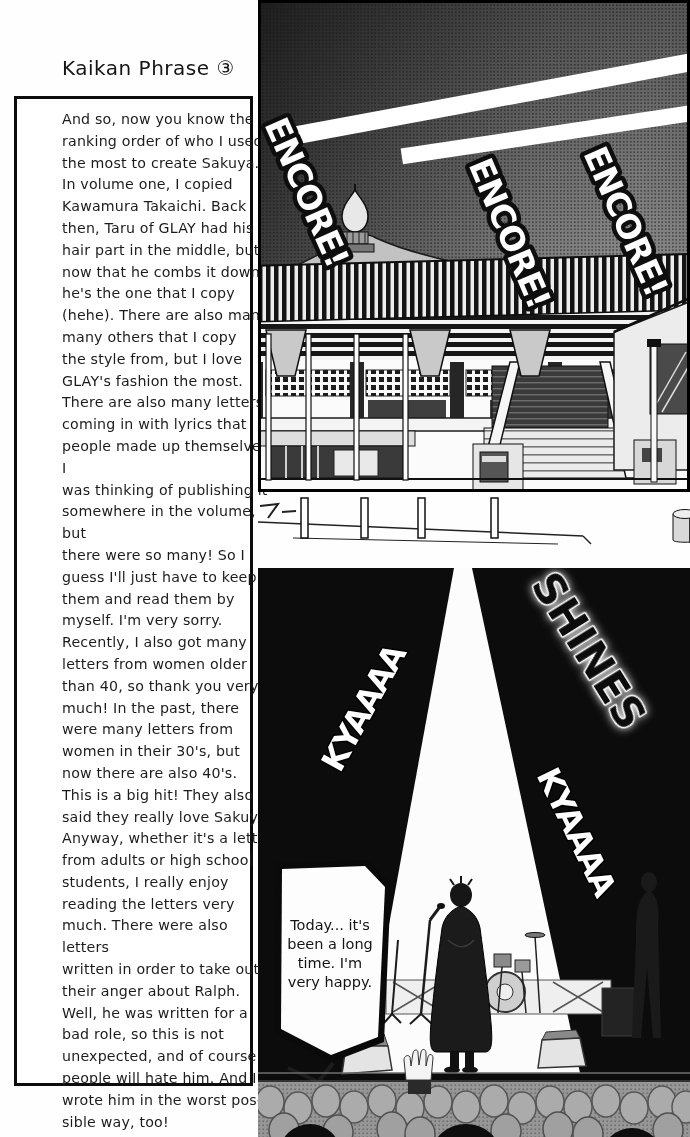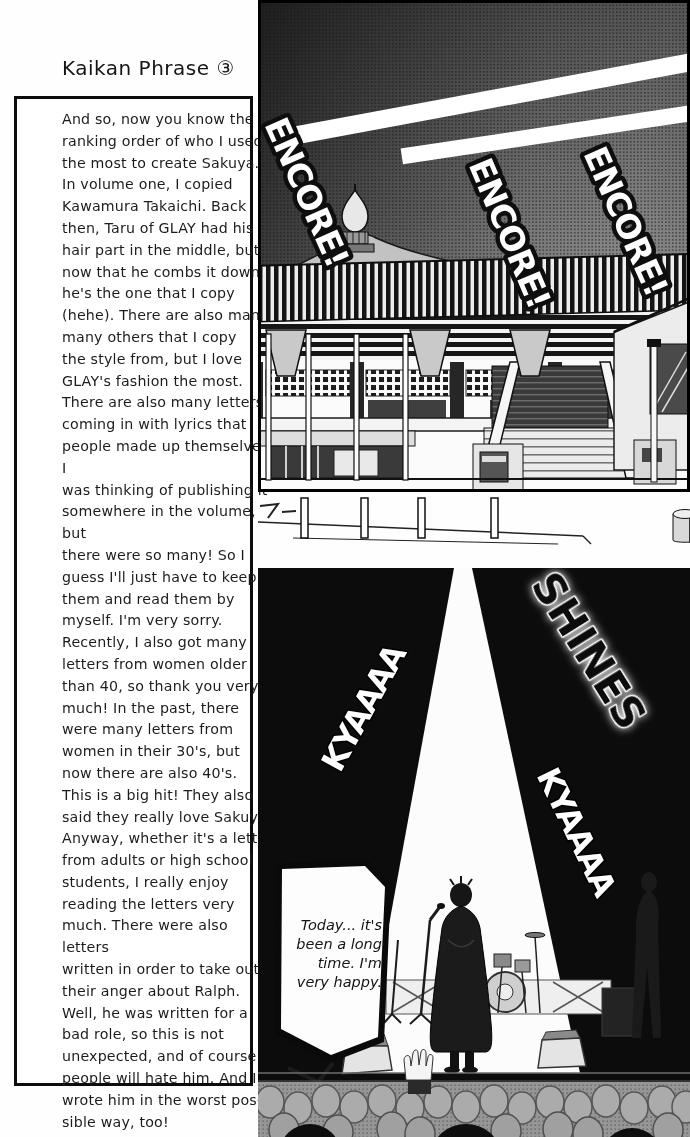--- a/index.html
+++ b/index.html
@@ -35,22 +35,22 @@
   
   #bottom-panel{position:absolute;left:258px;top:568px;width:432px;height:569px;background:#0c0c0c;overflow:hidden;}
   #spot-cone{position:absolute;inset:0;background:#fcfcfc;
              clip-path:polygon(196px 0,214px 0,322px 505px,104px 505px);}
   #scene{position:absolute;left:0;top:0;}
   #speech-bubble{position:absolute;left:8px;top:288px;width:135px;height:212px;}
   #bubble-outer{position:absolute;inset:0;background:#0a0a0a;
       clip-path:polygon(10px 7px,102px 4px,125px 28px,118px 186px,66px 206px,9px 178px);}
   #bubble-inner{position:absolute;inset:0;background:#fdfdfd;
       clip-path:polygon(16px 13px,99px 10px,119px 31px,112px 181px,65px 199px,15px 173px);}
-  #bubble-text{position:absolute;left:12px;top:60px;width:104px;text-align:right;
-      font-size:14.5px;font-style:italic;line-height:19px;white-space:pre-line;color:#141414;}
+  #bubble-text{position:absolute;left:12px;top:60px;width:104px;text-align:center;
+      font-size:14.5px;line-height:19px;white-space:pre-line;color:#141414;}
   #shines{left:232px;top:52px;transform:rotate(58deg);filter:drop-shadow(0 0 4px rgba(255,255,255,.95));}
   #kyaaaa-left{left:19px;top:114px;transform:rotate(-61deg);}
   #kyaaaa-right{left:235px;top:238px;transform:rotate(64deg);}
 </style>
 </head>
 <body>
 
 <div id="page">
 
   <div id="title">Kaikan Phrase ③</div>

